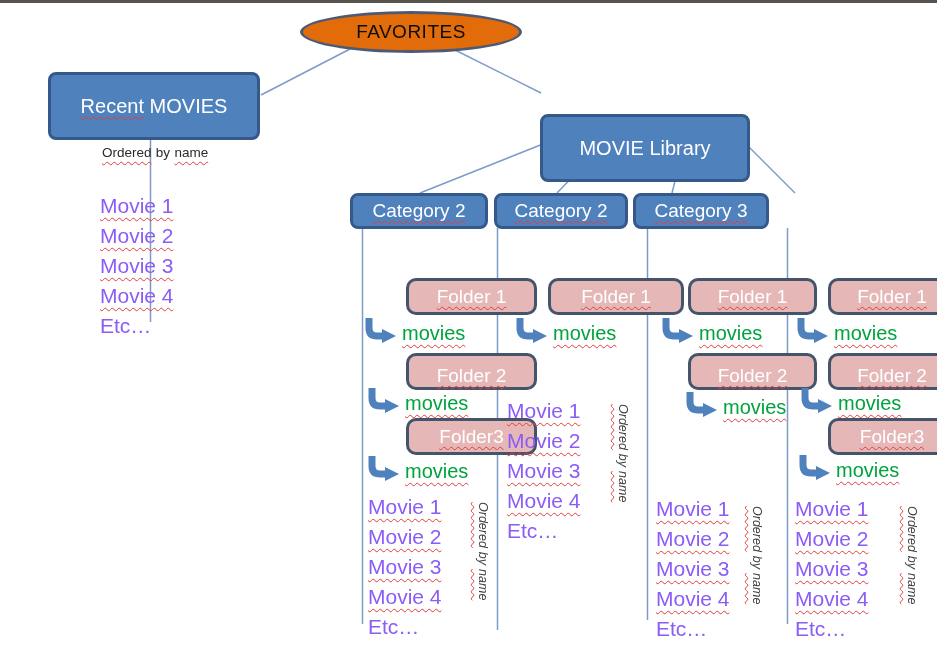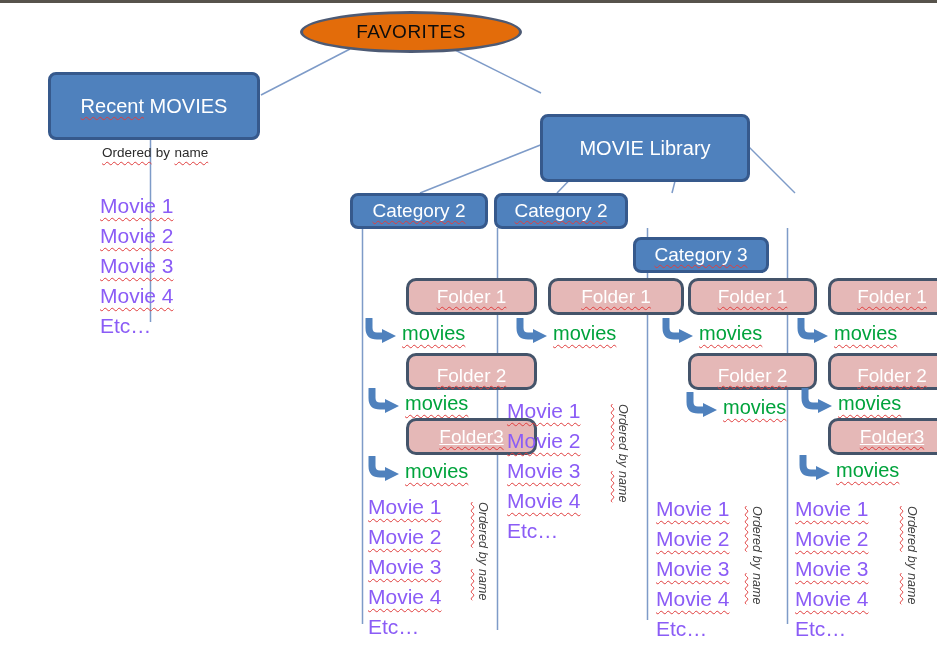--- a/index.html
+++ b/index.html
@@ -22,31 +22,31 @@
     color:#fff;display:flex;align-items:center;justify-content:center;font-size:20px;
   }
   .recentbox{left:48px;top:72px;width:212px;height:68px;}
   .librarybox{left:540px;top:69px;width:210px;height:68px;margin-top:45px;}
   .cat{
     position:absolute;top:193px;height:36px;background:#4F81BD;border:3px solid #36598C;
     border-radius:8px;color:#fff;display:flex;align-items:center;justify-content:center;
     font-size:19px;
   }
   .cat1{left:350px;width:138px;} .cat2{left:494px;width:134px;}
-  .cat3{left:633px;width:136px;margin-top:44px;} .cat4{left:772px;width:136px;}
+  .cat3{left:633px;width:136px;} .cat4{left:772px;width:136px;}
 
   .folder{
     position:absolute;height:37px;background:#E5B8B7;border:3.5px solid #44546A;
     border-radius:10px;color:#fff;display:flex;align-items:center;justify-content:center;
     font-size:19px;
     margin-left:48px;
   }
   .fc1{left:358px;width:131px;} .fc2{left:500px;width:136px;}
   .fc3{left:640px;width:129px;} .fc4{left:780px;width:128px;}
-  .fr1{top:278px;} .fr2{top:353px;align-items:flex-end;} .fr3{top:418px;text-decoration:underline;}
+  .fr1{top:278px;} .fr2{top:353px;align-items:flex-end;} .fr3{top:418px;}
 
   .mrow{position:absolute;display:flex;align-items:flex-end;gap:3px;}
   .green{color:#00A33C;font-size:20px;line-height:22px;}
 
   .mlist{position:absolute;font-size:21px;line-height:30px;color:#8b5cf6;}
   .mlist div{height:30px;white-space:nowrap;}
 
   .sq{
     text-decoration-line:underline;text-decoration-style:wavy;
     text-decoration-color:#E03E3E;text-decoration-thickness:1px;

